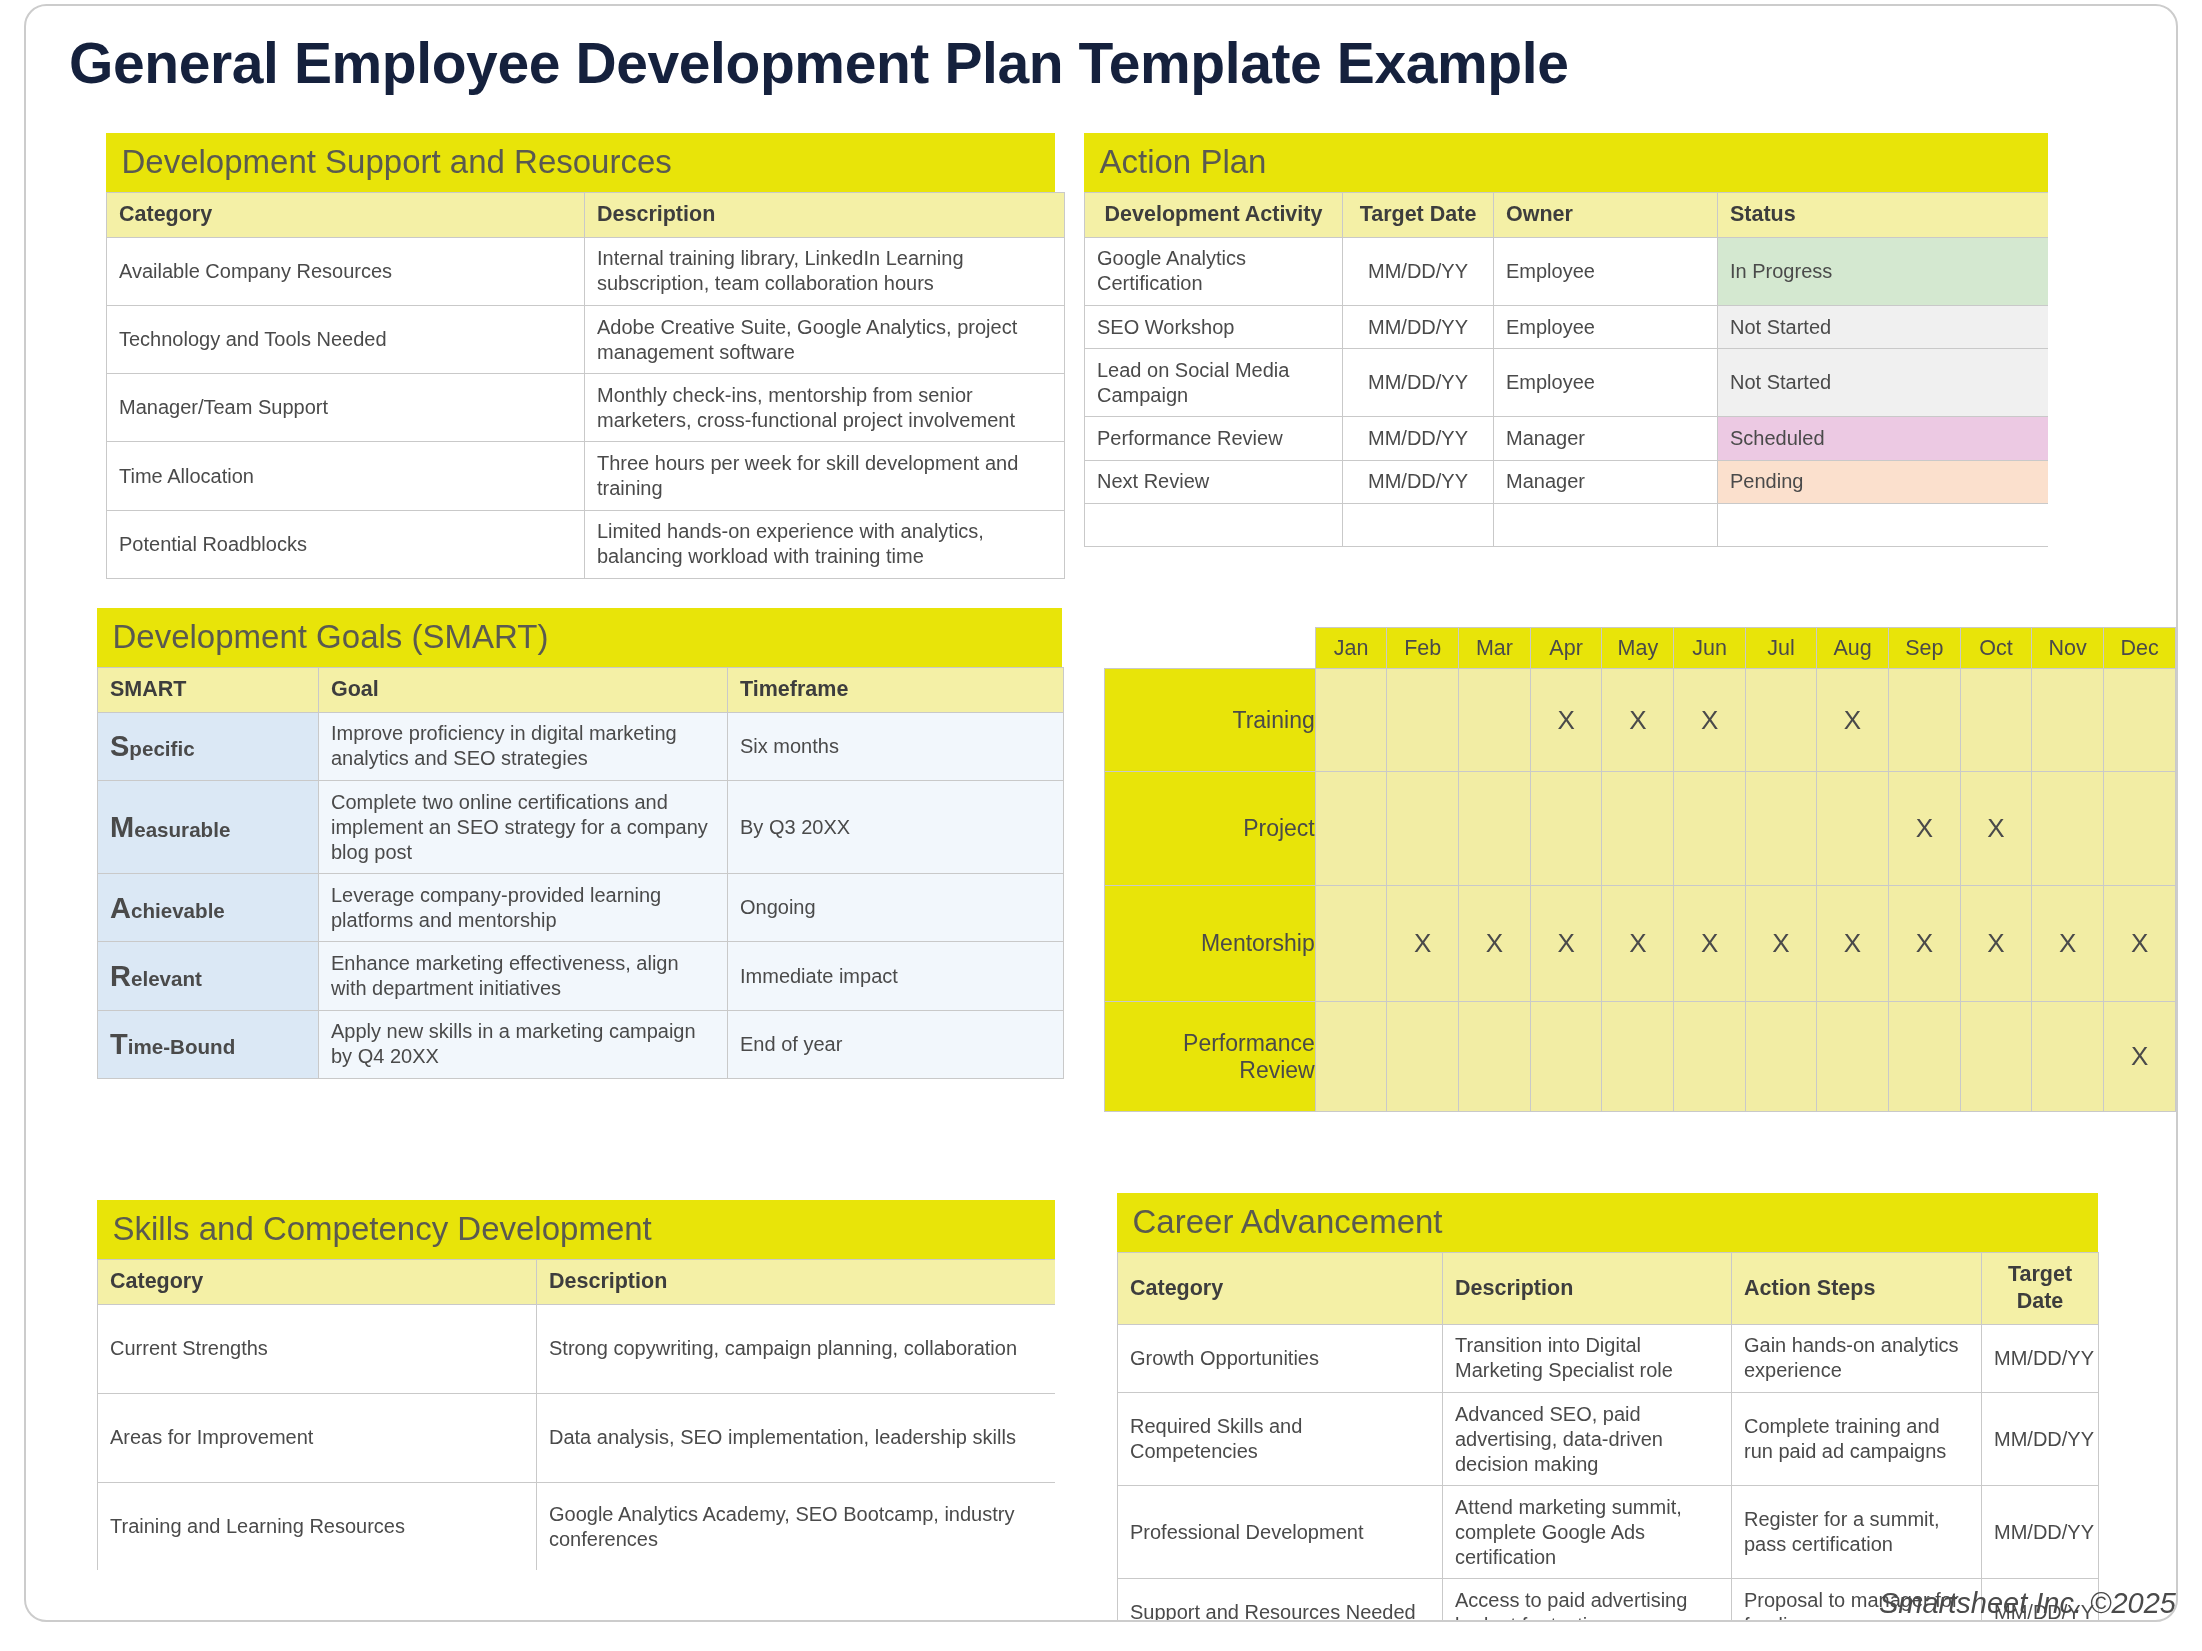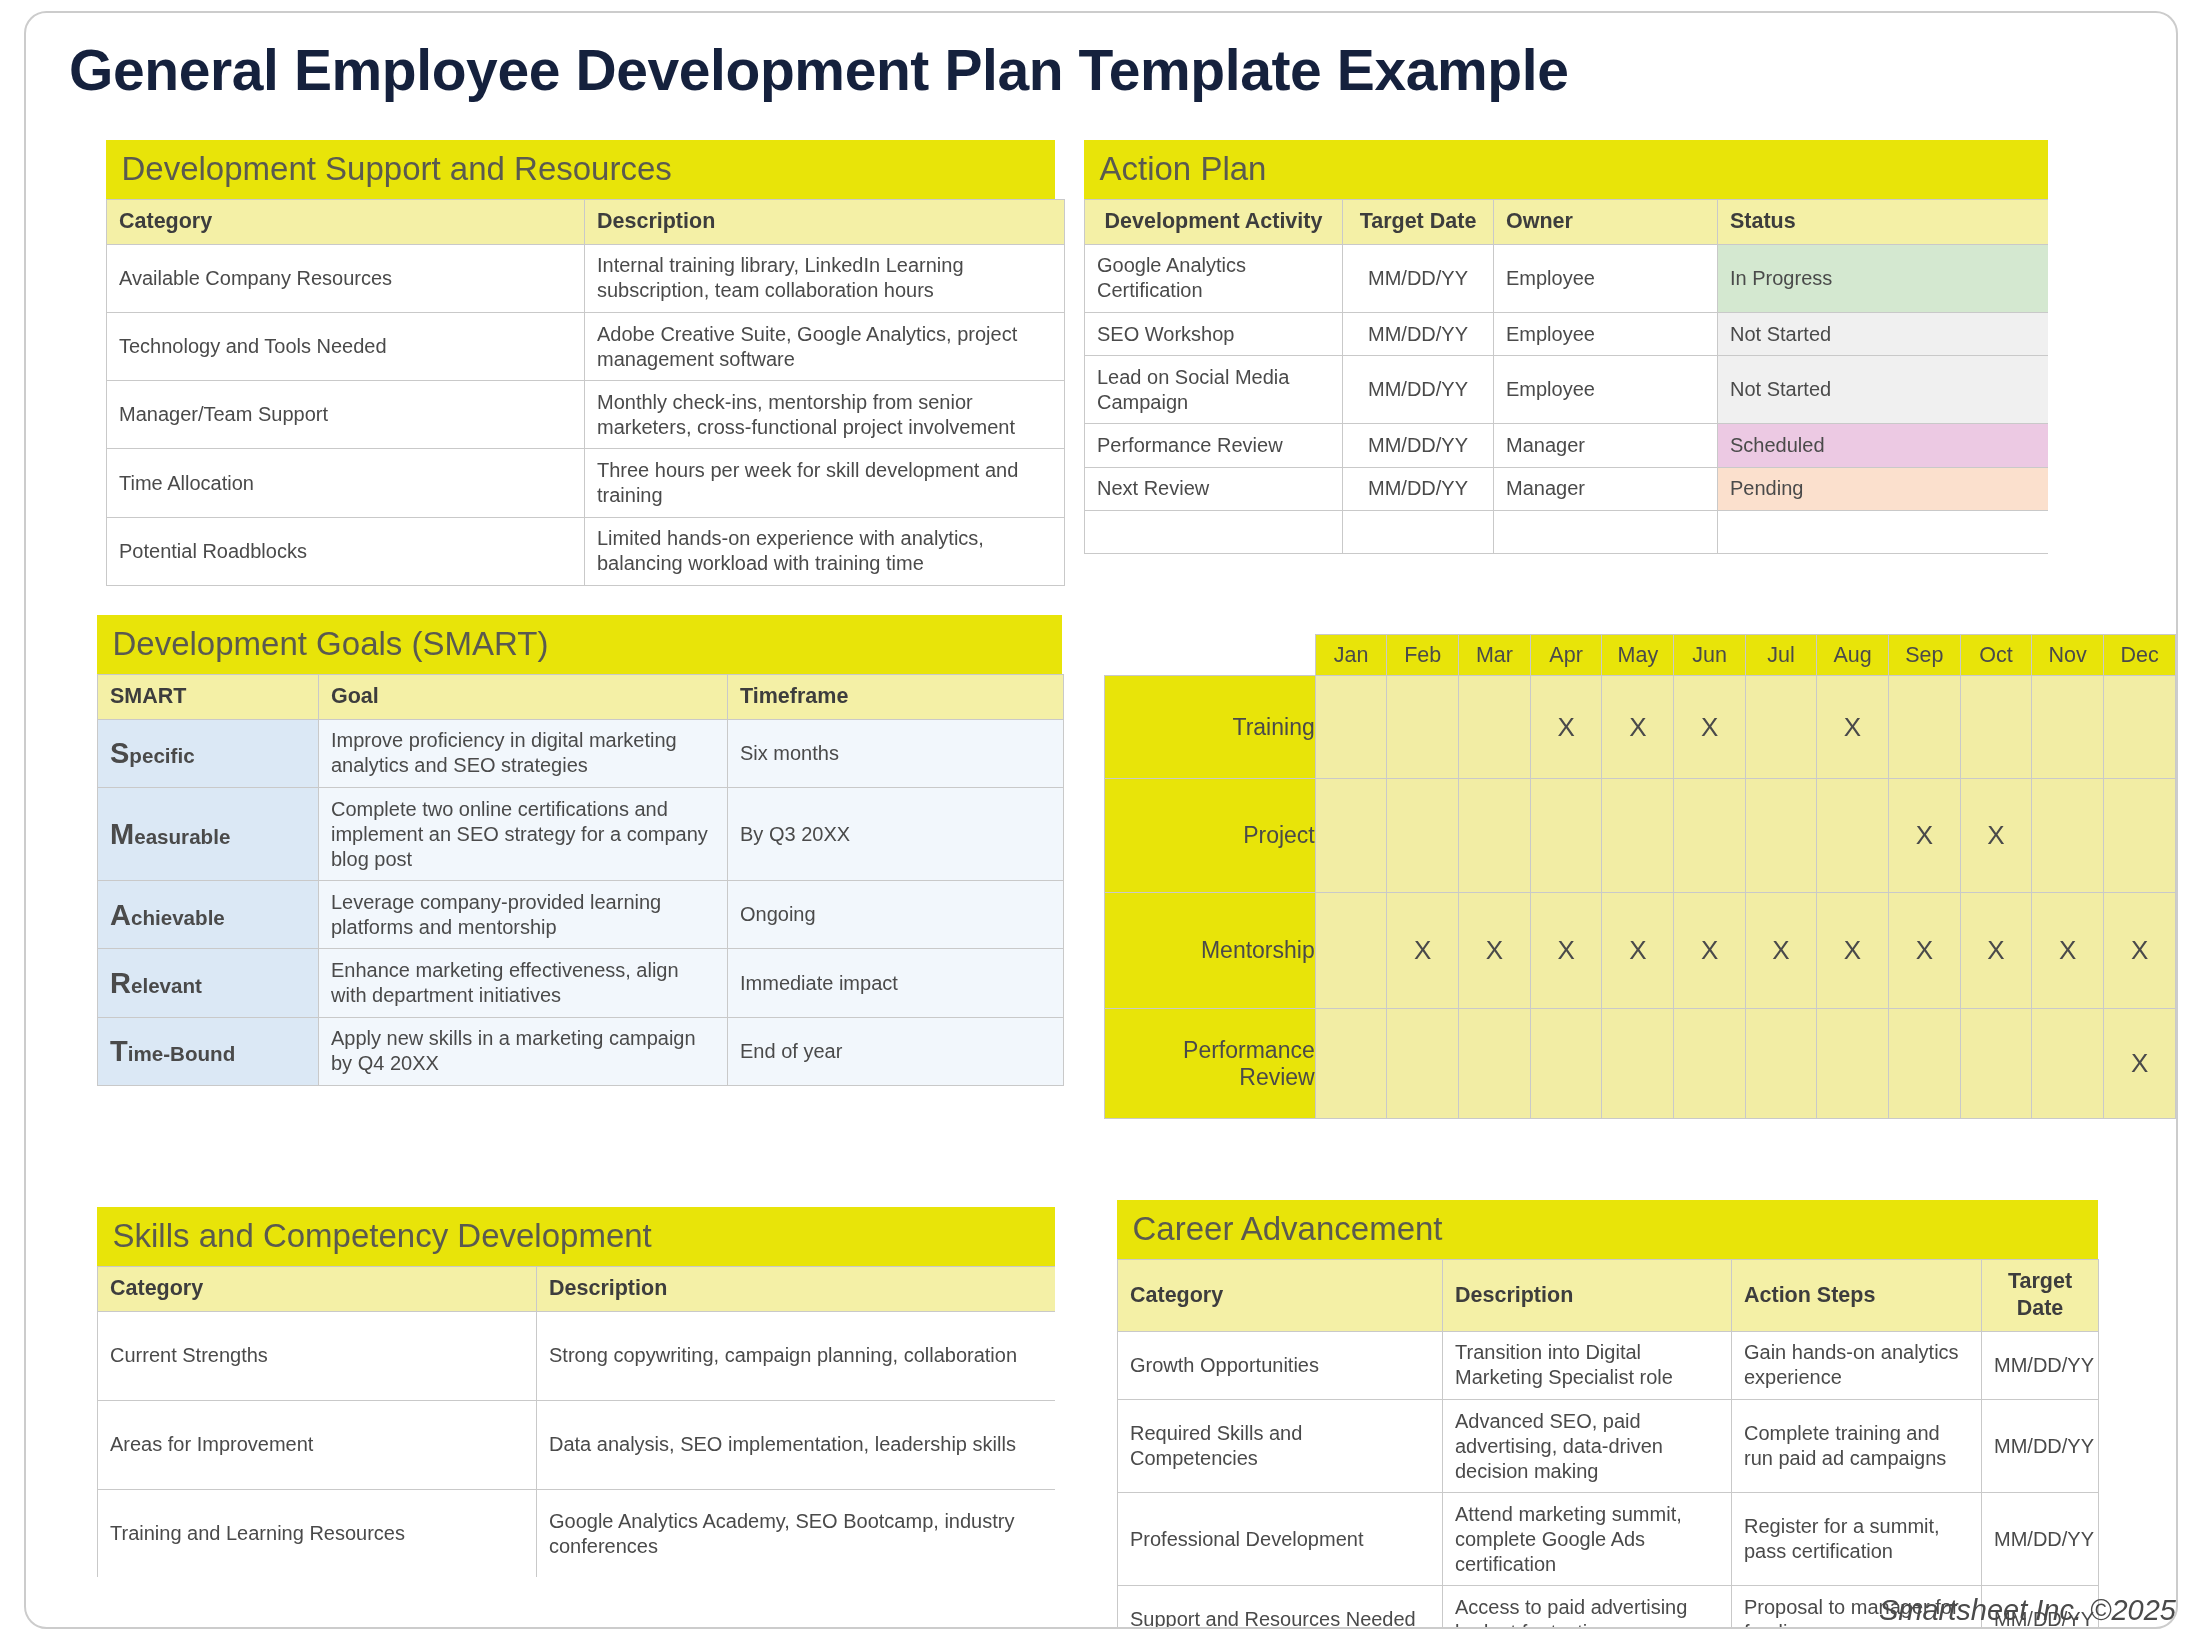--- a/index.html
+++ b/index.html
@@ -4,21 +4,21 @@
 <style>
   * { box-sizing: border-box; margin: 0; padding: 0; }
   html, body {
     width: 2203px;
     height: 1651px;
     background: #ffffff;
     font-family: "Liberation Sans", sans-serif;
   }
   .page {
     position: absolute;
-    left: 24px; top: 11px;
+    left: 24px; top: 4px;
     width: 2154px; height: 1618px;
     background: #ffffff;
     border: 2.6px solid #cccccc;
     border-radius: 22.4px;
     overflow: hidden;
   }
   .doc-title {
     position: absolute;
     left: 43px; top: 24px;
     font-size: 57px;

